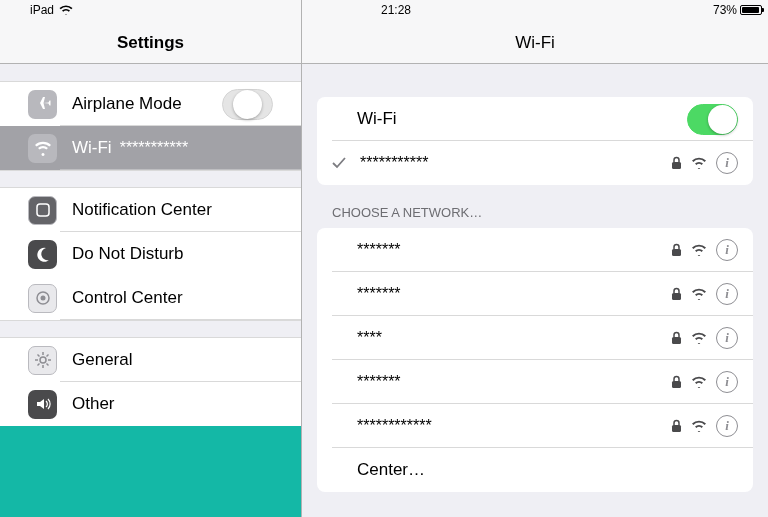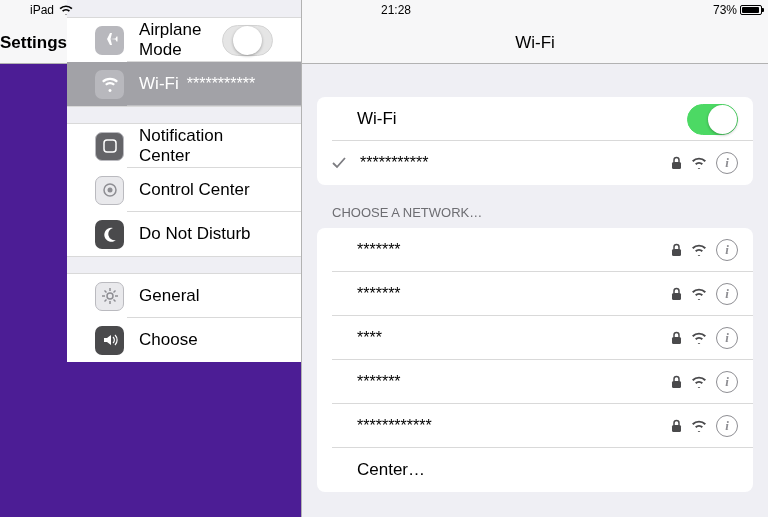--- a/index.html
+++ b/index.html
@@ -29,22 +29,22 @@
     .split {
       display: flex;
       height: 100%;
       width: 100%;
       padding-top: 0;
     }
     .left-pane {
       width: 302px;
       border-right: 1px solid #b2b2b2;
       display: flex;
-      flex-direction: row;
-      background: #4c1d95;
+      flex-direction: column;
+      background: #14b8a6;
     }
     .right-pane {
       flex: 1;
       display: flex;
       flex-direction: column;
       background: #efeff4;
     }
     .navbar {
       height: 64px;
       background: #f7f7f8;
@@ -226,37 +226,37 @@
       <div class="icon ic-notif">
         <svg width="20" height="20" viewBox="0 0 20 20">
               <rect x="4" y="4" width="12" height="12" rx="3" fill="none" stroke="#fff" stroke-width="1.5"></rect>
             </svg>
       </div>
       <span class="label">Notification Center</span>
       <div class="sep"></div>
     </div>
 
     <div class="row">
+      <div class="icon ic-dnd">
+        <svg width="20" height="20" viewBox="0 0 20 20">
+              <path d="M13 4 a7 7 0 1 0 3 12 a6 6 0 0 1 -3 -12z" fill="#fff"></path>
+            </svg>
+      </div>
+      <span class="label">Do Not Disturb</span>
+    </div>
+
+    <div class="row">
       <div class="icon ic-cc">
         <svg width="20" height="20" viewBox="0 0 20 20">
               <circle cx="10" cy="10" r="6" fill="none" stroke="#8e8e93" stroke-width="1.5"></circle>
               <circle cx="10" cy="10" r="2.5" fill="#8e8e93"></circle>
             </svg>
       </div>
       <span class="label">Control Center</span>
       <div class="sep"></div>
-    </div>
-
-    <div class="row">
-      <div class="icon ic-dnd">
-        <svg width="20" height="20" viewBox="0 0 20 20">
-              <path d="M13 4 a7 7 0 1 0 3 12 a6 6 0 0 1 -3 -12z" fill="#fff"></path>
-            </svg>
-      </div>
-      <span class="label">Do Not Disturb</span>
     </div>
 
     <div class="gap"></div>
 
     <div class="row">
       <div class="icon ic-gen">
         <svg width="20" height="20" viewBox="0 0 20 20">
               <circle cx="10" cy="10" r="3" fill="none" stroke="#8e8e93" stroke-width="1.5"></circle>
               <g stroke="#8e8e93" stroke-width="1.5">
                 <line x1="10" y1="2" x2="10" y2="5"></line>
@@ -274,21 +274,21 @@
       <div class="sep"></div>
     </div>
 
     <div class="row">
       <div class="icon ic-sound">
         <svg width="20" height="20" viewBox="0 0 20 20">
               <path d="M4 8 l3 0 l4 -3 l0 10 l-4 -3 l-3 0z" fill="#fff"></path>
               <path d="M13 7 a4 4 0 0 1 0 6 M15 5 a7 7 0 0 1 0 10" fill="none" stroke="#fff" stroke-width="1.2"></path>
             </svg>
       </div>
-      <span class="label">Choose</span>
+      <span class="label">Other</span>
     </div>
 
   </div>
 </div>
 
 <div class="right-pane">
   <div class="navbar" style="font-weight:400">Wi-Fi</div>
   <div class="right-content">
 
     <div class="card">

